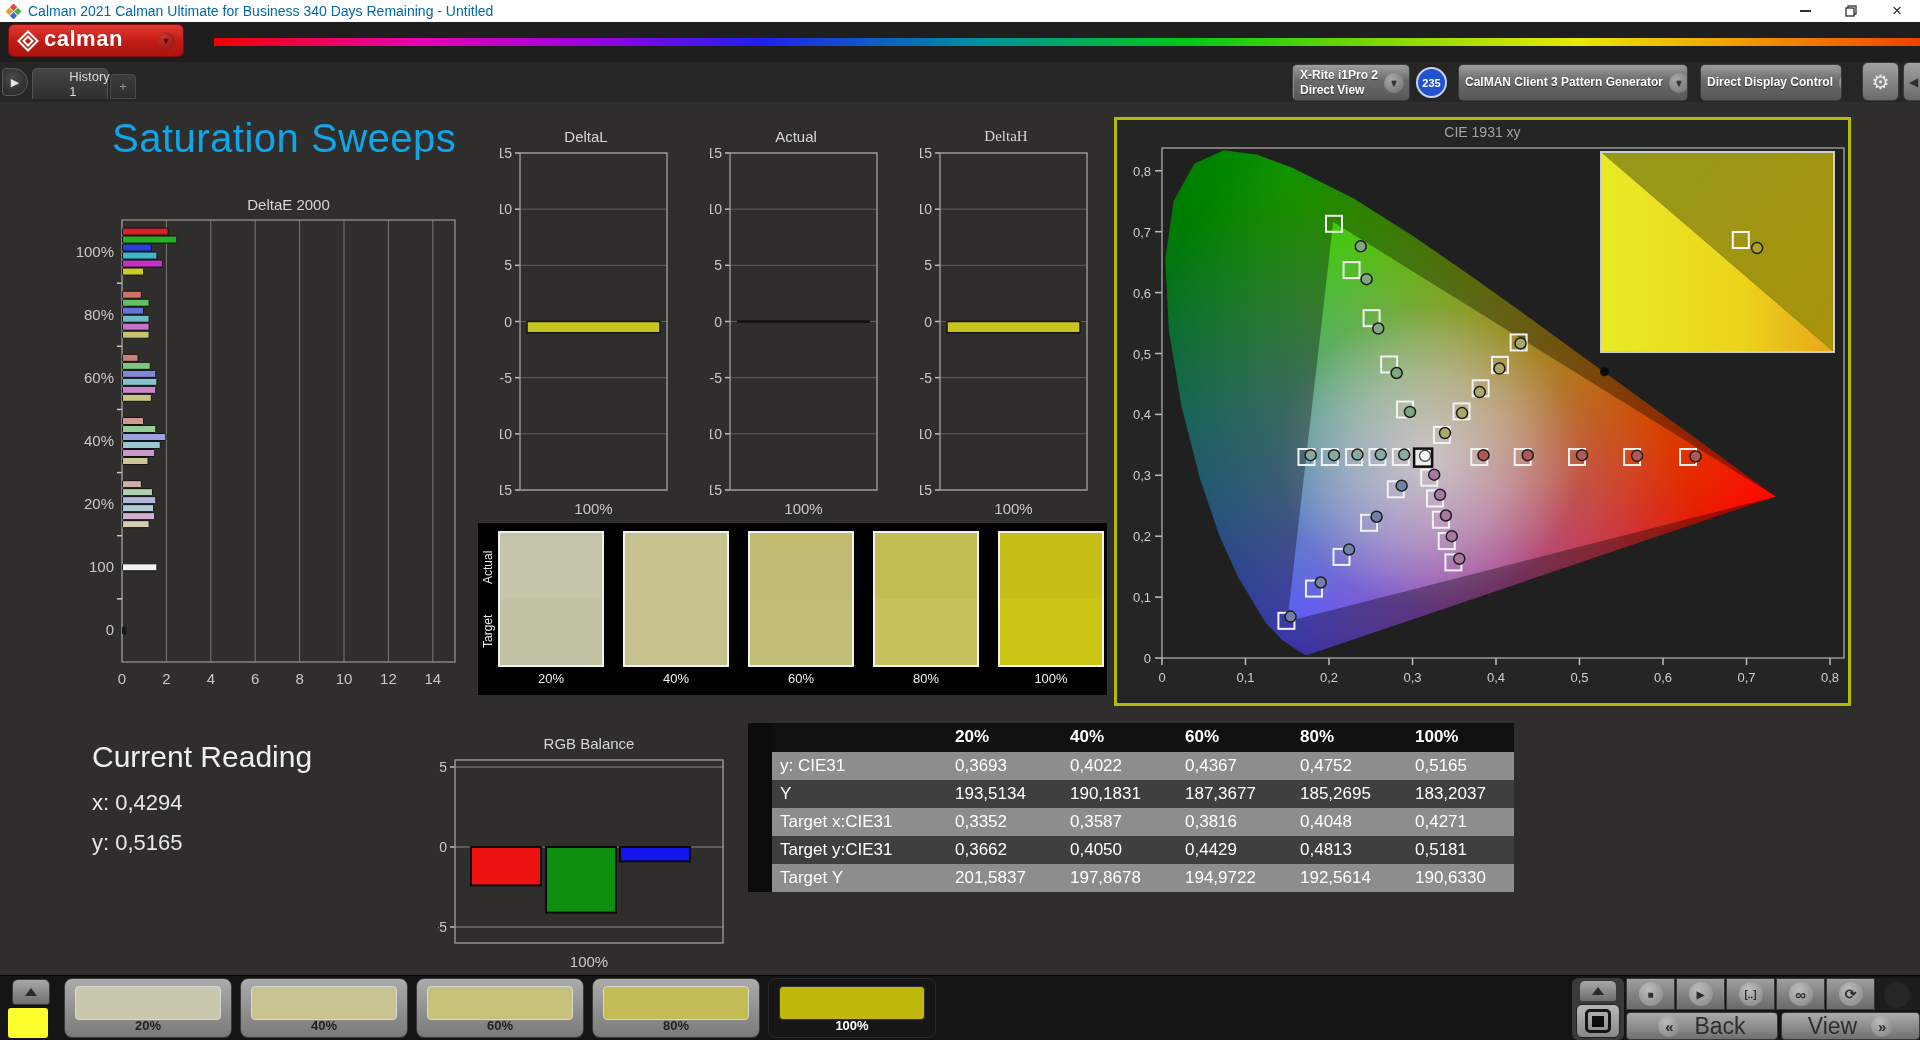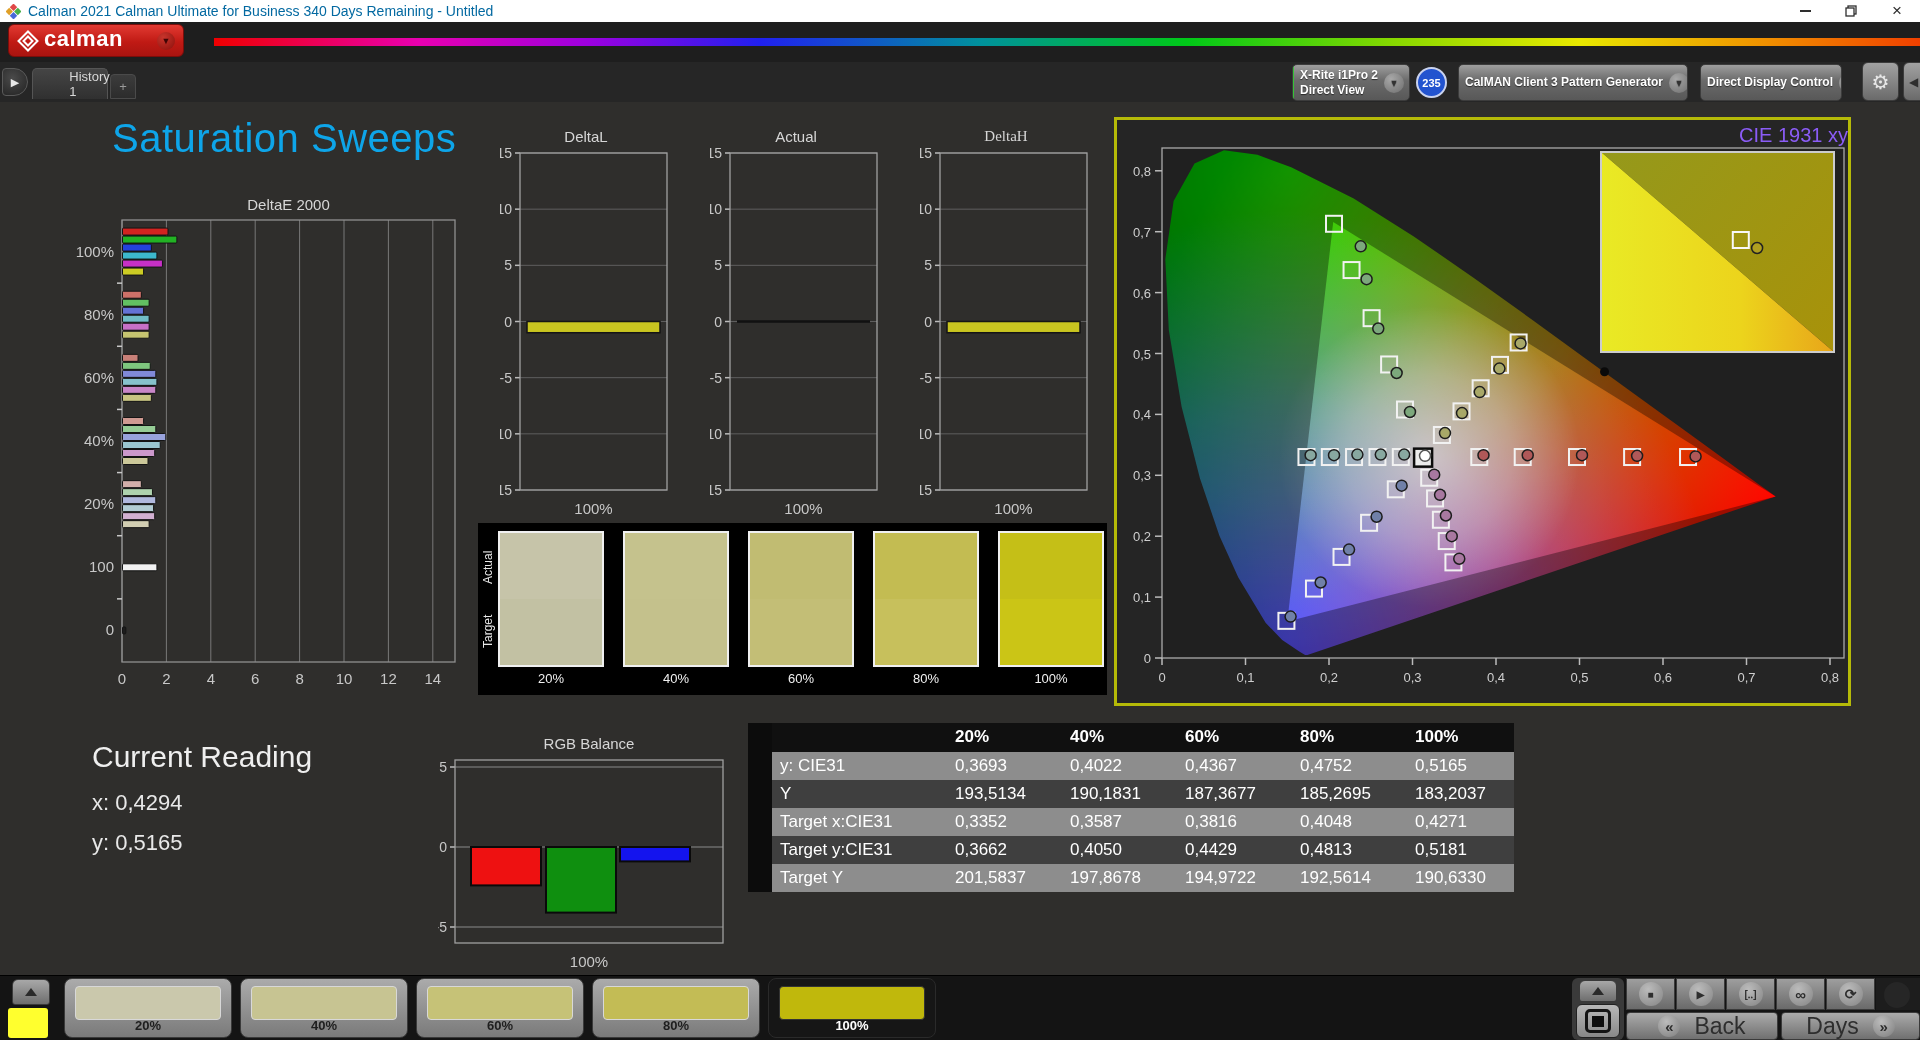--- a/index.html
+++ b/index.html
@@ -74,21 +74,21 @@
   #swatch-panel { position:absolute; left:478px; top:421px; width:629px; height:172px; background:#000; }
   .vlabel { position:absolute; left:3px; width:14px; color:#e8e8e8; font-size:12px;
     writing-mode:vertical-rl; transform:rotate(180deg); text-align:center; }
   .cmp-swatch { position:absolute; top:8px; width:106px; height:136px; border:2px solid #f0f0f0; }
   .cmp-half { width:100%; height:50%; }
   .cmp-label { position:absolute; top:148px; width:106px; text-align:center; color:#f0f0f0; font-size:13px; }
 
   
   #cie-panel { position:absolute; left:1114px; top:15px; width:737px; height:589px;
     border:3px solid #b5ba08; background:#252525; }
-  #cie-title { position:absolute; left:0; top:4px; width:100%; text-align:right; color:#8b5cf6; font-size:20px; }
+  #cie-title { position:absolute; left:0; top:4px; width:100%; text-align:center; color:#a3a3a3; font-size:14px; }
 
   
   #current-reading { position:absolute; left:92px; top:638px; width:330px; }
   #cr-title { font-size:30px; color:#efefef; margin-bottom:16px; }
   .cr-line { font-size:22px; color:#e8e8e8; margin-bottom:14px; }
 
   
   #data-table { position:absolute; left:748px; top:621px; width:766px; color:#fff; font-size:17px; }
   .tr { display:flex; }
   .td { padding:4px 0 4px 8px; overflow:hidden; white-space:nowrap; }
@@ -708,17 +708,17 @@
       </div>
     <div id="transport-endcap" style="left:1876px;">
         <span class="dot"></span>
       </div>
 
     <div class="nav-big-btn" id="back-btn">
       <span class="nav-emboss">«</span>
       <span>Back</span>
     </div>
     <div class="nav-big-btn" id="next-btn">
-      <span>Days</span>
+      <span>View</span>
       <span class="nav-emboss">»</span>
     </div>
   </div>
 </div>
 
 </body></html>

